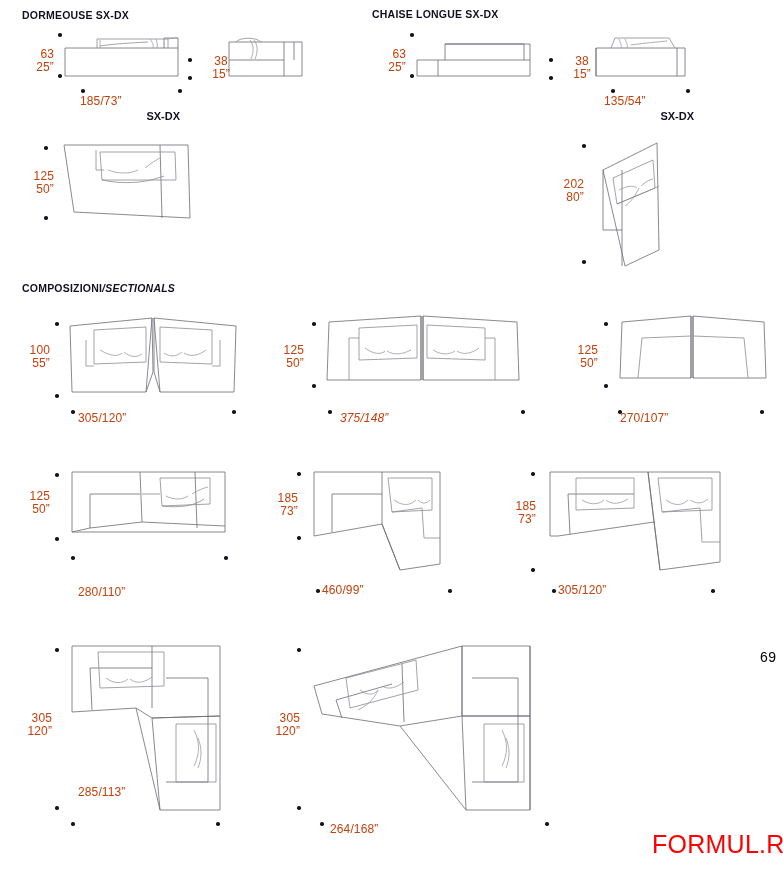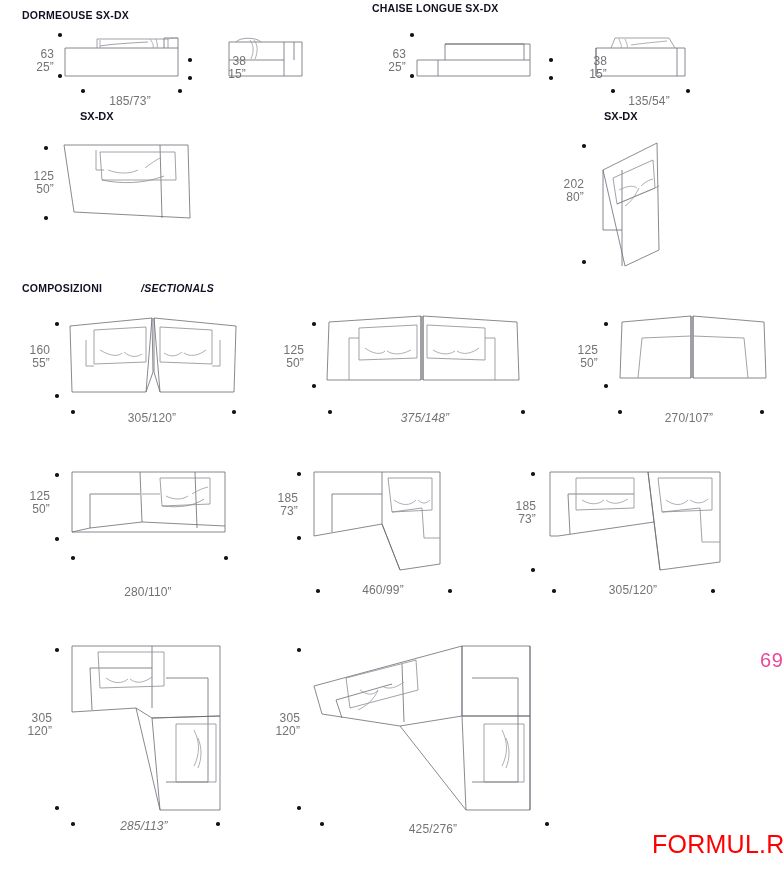--- a/index.html
+++ b/index.html
@@ -25,34 +25,33 @@
     position: absolute;
     font-size: 10.5px;
     font-weight: bold;
     letter-spacing: 0.02em;
     color: #111122;
     white-space: nowrap;
     text-align: center;
   }
   .section-title .ital {
     font-style: italic;
-    margin-left: 39px;
   }
   
   .dim {
     position: absolute;
     font-size: 12px;
     line-height: 12.5px;
-    color: #737373;
+    color: #c2410c;
     white-space: nowrap;
     letter-spacing: 0.01em;
   }
   .dim.right  { text-align: right; }
-  .dim.center { text-align: center; }
-  .dim.left   { text-align: right; }
+  .dim.center { }
+  .dim.left   { text-align: center; }
   
   .dot {
     position: absolute;
     width: 3.6px;
     height: 3.6px;
     border-radius: 50%;
     background: #14141e;
   }
   
   .draw {
@@ -62,48 +61,48 @@
     display: block;
     overflow: visible;
   }
   
   .sublabel {
     position: absolute;
     font-size: 11px;
     font-weight: bold;
     color: #111122;
     white-space: nowrap;
-    text-align: left;
+    text-align: right;
   }
   
   .page-number {
     position: absolute;
-    font-size: 20px;
-    color: #ec4899;
+    font-size: 14px;
+    color: #000000;
     letter-spacing: 0.03em;
   }
   
   .watermark {
     position: absolute;
     font-size: 25px;
     color: #fe0000;
     letter-spacing: 0.01em;
     white-space: nowrap;
   }
 </style>
 </head>
 <body>
 
 <div class="page">
 
   <div class="section-title" style="left:22px; top:9px;">
     <span>DORMEOUSE SX-DX</span>
   </div>
 
-  <div class="section-title" style="left:372px; top:2px;">
+  <div class="section-title" style="left:372px; top:8px;">
     <span>CHAISE LONGUE SX-DX</span>
   </div>
 
   <div class="section-title" style="left:22px; top:282px;">
     <span>COMPOSIZIONI</span><span class="ital">/SECTIONALS</span>
   </div>
 
   <div class="dim right" style="left:10px; top:48px; width:44px;">
     <div>63</div>
     <div>25”</div>
@@ -248,21 +247,21 @@
         <path d="M24 52 C 32 48, 38 47, 42 50" stroke="#9a9aa2"></path>
         <path d="M46 48 C 50 44, 54 42, 58 41" stroke="#9a9aa2"></path>
         <path d="M44 50 C 40 58, 36 64, 30 68" stroke="#9a9aa2"></path>
         <path d="M22 66 L60 50" stroke="#8a8a92"></path>
         <path d="M60 50 L64 48" stroke="#8a8a92"></path>
       </g>
     </svg>
   </div>
 
   <div class="dim right" style="left:8px; top:344px; width:42px;">
-    <div>160</div>
+    <div>100</div>
     <div>55”</div>
   </div>
   <div class="dot" style="left:55px; top:322px;"></div>
   <div class="dot" style="left:55px; top:394px;"></div>
   <div class="draw" style="left:68px; top:312px;">
     <svg width="170" height="92" viewBox="0 0 170 92">
       <g fill="none" stroke="#6b6b73" stroke-width="0.8">
 
         <path d="M2 14 L84 6 L78 80 L4 80 Z"></path>
 
@@ -465,21 +464,21 @@
         <path d="M96 36 L138 36 L138 140 L96 140"></path>
 
         <path d="M106 82 L146 82 L146 140 L106 140 Z" stroke="#8a8a92"></path>
         <path d="M124 88 C 130 100, 130 112, 124 124" stroke="#9a9aa2"></path>
         <path d="M128 96 C 132 106, 132 116, 128 126" stroke="#9a9aa2"></path>
       </g>
     </svg>
   </div>
   <div class="dot" style="left:71px; top:822px;"></div>
   <div class="dot" style="left:216px; top:822px;"></div>
-  <div class="dim center" style="left:78px; top:820px; width:132px;font-style:italic;">285/113”</div>
+  <div class="dim center" style="left:78px; top:786px; width:132px;">285/113”</div>
 
   <div class="dim right" style="left:256px; top:712px; width:44px;">
     <div>305</div>
     <div>120”</div>
   </div>
   <div class="dot" style="left:297px; top:648px;"></div>
   <div class="dot" style="left:297px; top:806px;"></div>
   <div class="draw" style="left:312px; top:642px;">
     <svg width="260" height="180" viewBox="0 0 260 180">
       <g fill="none" stroke="#6b6b73" stroke-width="0.8">
@@ -503,19 +502,19 @@
         <path d="M160 36 L206 36 L206 140 L160 140"></path>
 
         <path d="M172 82 L212 82 L212 140 L172 140 Z" stroke="#8a8a92"></path>
         <path d="M190 88 C 196 100, 196 112, 190 124" stroke="#9a9aa2"></path>
         <path d="M194 96 C 198 106, 198 116, 194 126" stroke="#9a9aa2"></path>
       </g>
     </svg>
   </div>
   <div class="dot" style="left:320px; top:822px;"></div>
   <div class="dot" style="left:545px; top:822px;"></div>
-  <div class="dim center" style="left:330px; top:823px; width:206px;">425/276”</div>
+  <div class="dim center" style="left:330px; top:823px; width:206px;">264/168”</div>
 
   <div class="page-number" style="left:760px; top:649px;">69</div>
 
   <div class="watermark" style="left:652px; top:830px;">FORMUL.RU</div>
 
 </div>
 
 </body></html>

